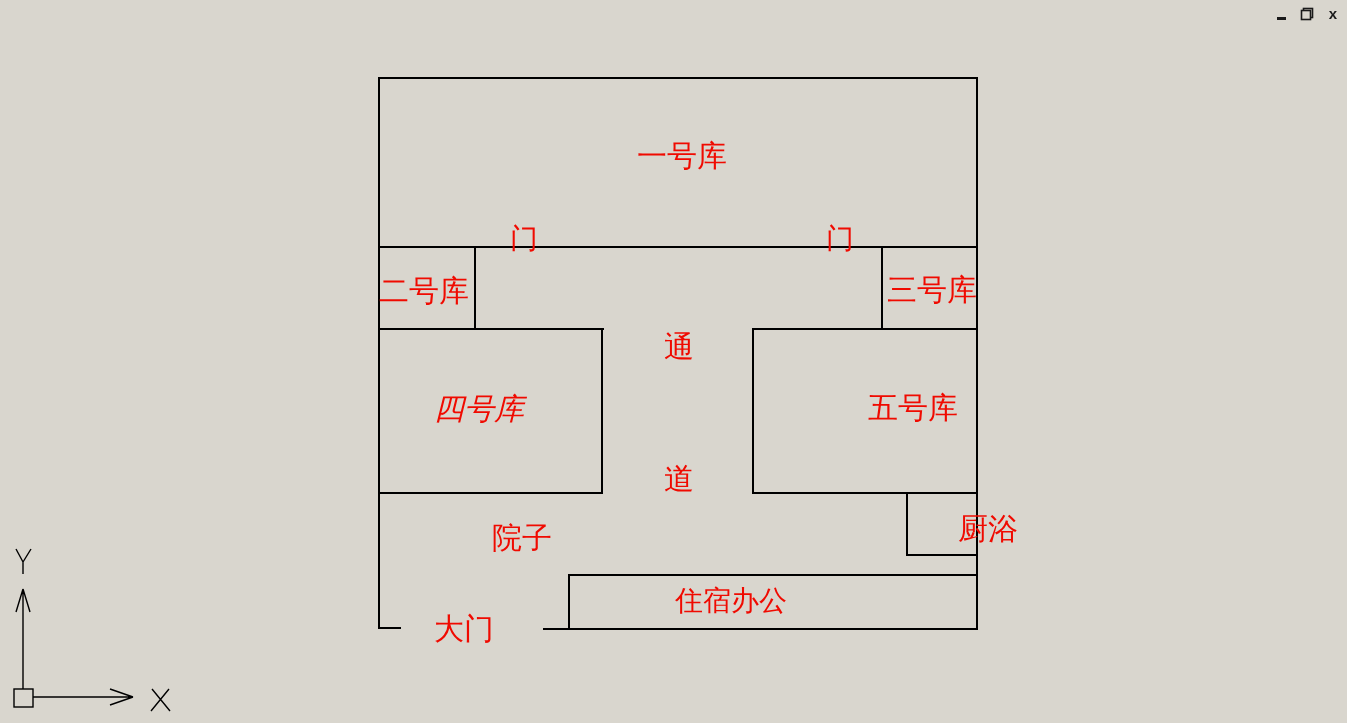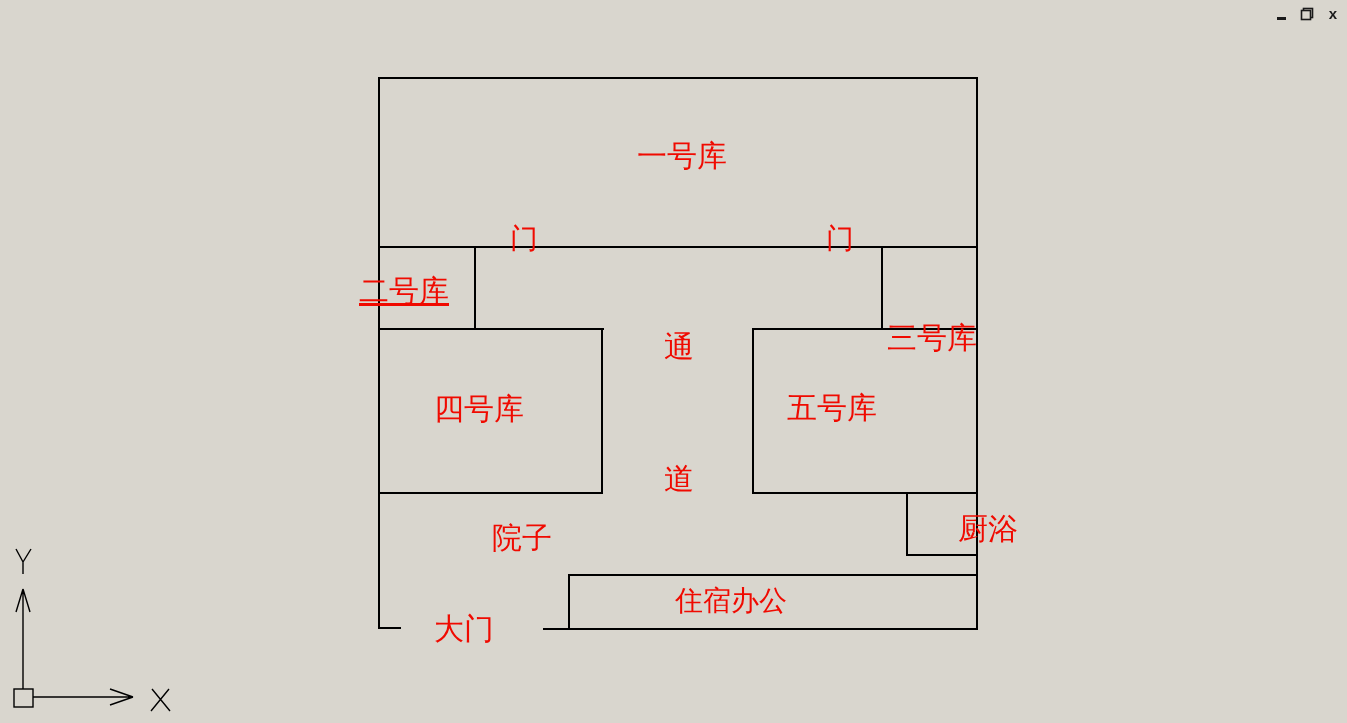--- a/index.html
+++ b/index.html
@@ -69,24 +69,24 @@
 
     <div class="ln" style="left:568px;top:574px;width:410px;height:2px;"></div>
     <div class="ln" style="left:568px;top:574px;width:2px;height:56px;"></div>
 
     <div class="ln" style="left:378px;top:627px;width:23px;height:2px;"></div>
     <div class="ln" style="left:543px;top:628px;width:435px;height:2px;"></div>
 
     <div class="lbl" style="left:682px;top:156px;">一号库</div>
     <div class="lbl small" style="left:524px;top:239px;">门</div>
     <div class="lbl small" style="left:840px;top:239px;">门</div>
-    <div class="lbl" style="left:404px;top:291px;text-decoration:underline;">二号库</div>
-    <div class="lbl" style="left:932px;top:290px;margin-top:48px;">三号库</div>
-    <div class="lbl" style="left:479px;top:409px;">四号库</div>
-    <div class="lbl" style="left:832px;top:408px;">五号库</div>
+    <div class="lbl" style="left:424px;top:291px;">二号库</div>
+    <div class="lbl" style="left:932px;top:290px;">三号库</div>
+    <div class="lbl" style="left:479px;top:409px;font-style:italic;">四号库</div>
+    <div class="lbl" style="left:913px;top:408px;">五号库</div>
     <div class="lbl" style="left:679px;top:347px;">通</div>
     <div class="lbl" style="left:679px;top:479px;">道</div>
     <div class="lbl" style="left:944px;top:529px;margin-left:44px;">厨浴</div>
     <div class="lbl" style="left:522px;top:538px;">院子</div>
     <div class="lbl small" style="left:731px;top:601px;text-align:right;">住宿办公</div>
     <div class="lbl" style="left:464px;top:629px;text-align:center;">大门</div>
 
     <svg class="ucs" style="position:absolute;left:0px;top:540px;" width="200" height="183" viewBox="0 540 200 183">
       <g stroke="#000" stroke-width="1.4" fill="none">
 

